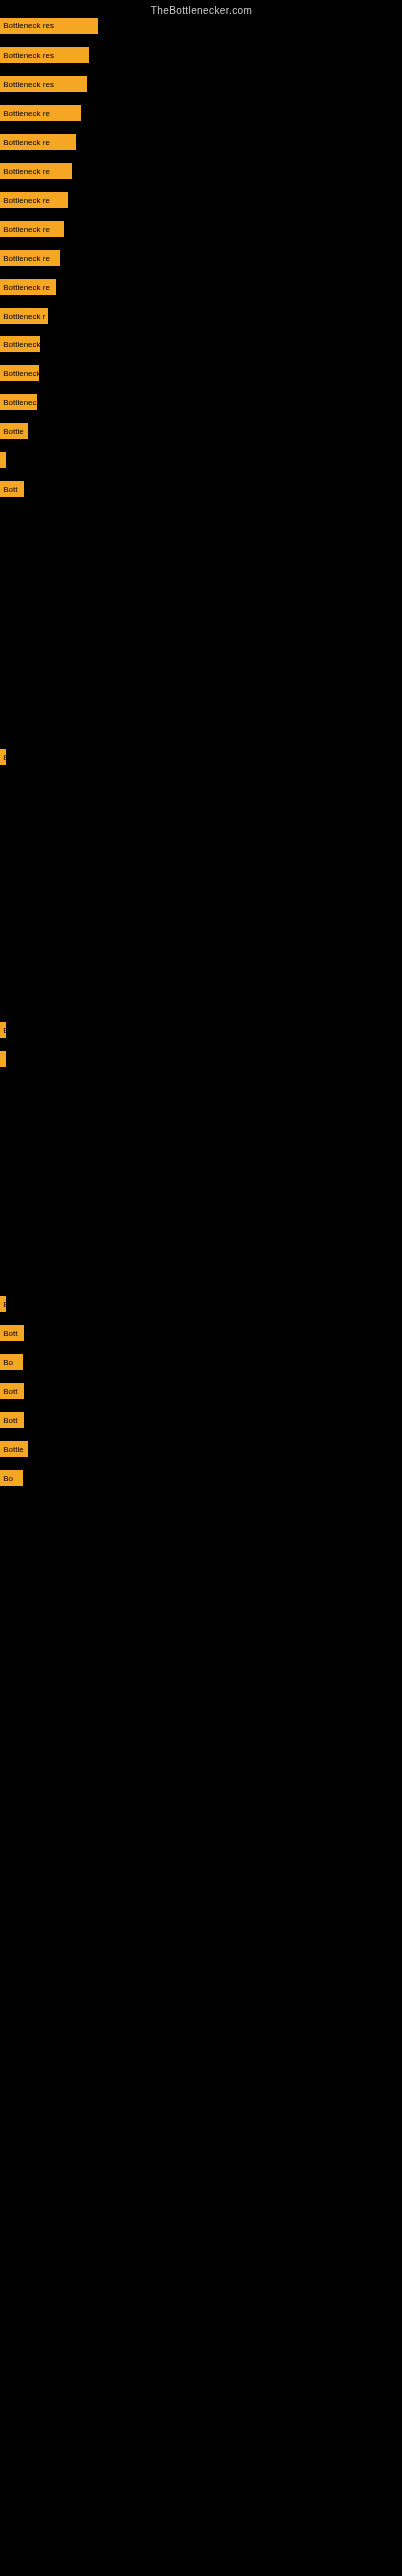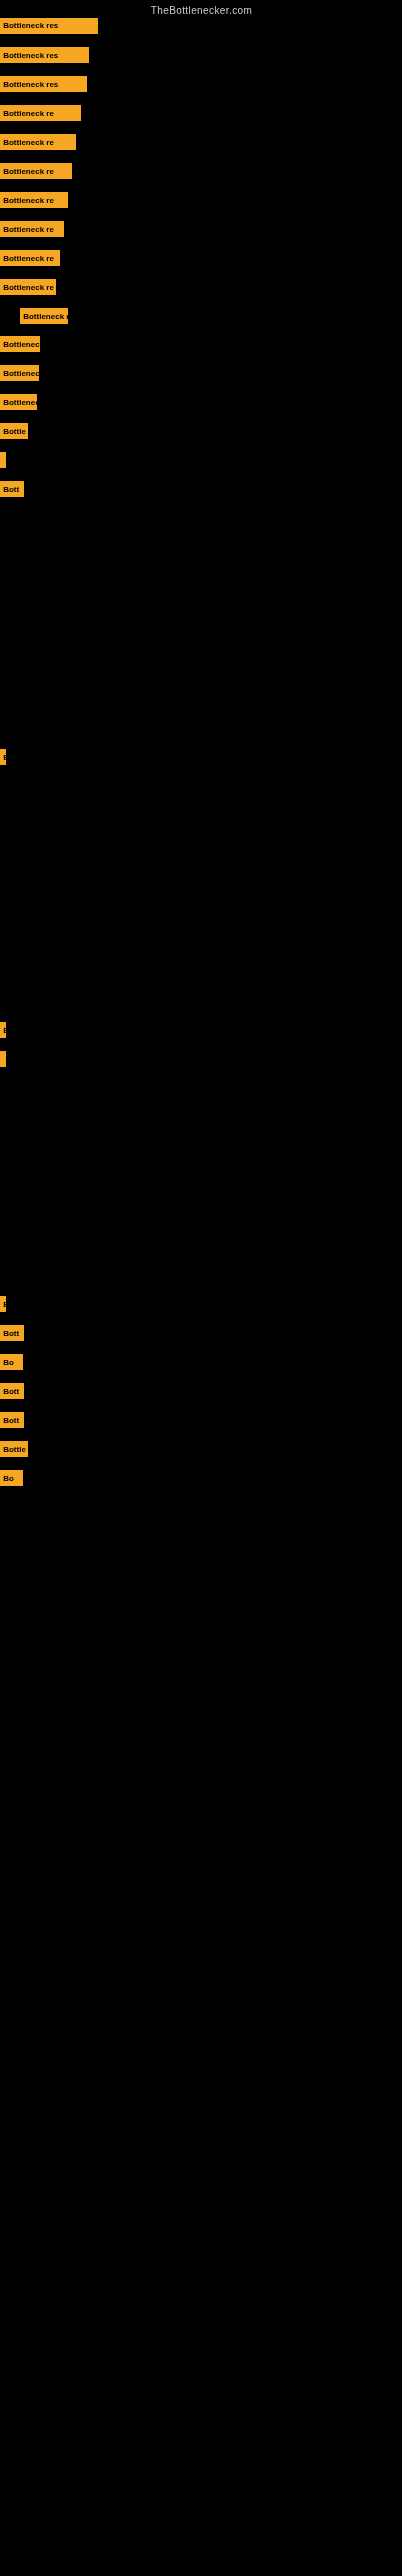--- a/index.html
+++ b/index.html
@@ -17,21 +17,21 @@
       font-size: 10px;
       padding: 4.8px 0 3.2px 0;
       letter-spacing: 0.4px;
     }
     .bottleneck-bar {
       position: absolute;
       left: 0;
       background-color: #f5a623;
       color: #000000;
       font-size: 8px;
-      font-weight: bold;
+      font-weight: normal;
       padding: 1.6px 3.2px;
       white-space: nowrap;
       overflow: hidden;
       display: flex;
       align-items: center;
       height: 16px;
     }
   </style>
 </head>
 <body>
@@ -42,21 +42,21 @@
     <div class="bottleneck-bar" style="top: 17.7px; width: 98px;">Bottleneck res</div>
     <div class="bottleneck-bar" style="top: 47px; width: 89px;">Bottleneck res</div>
     <div class="bottleneck-bar" style="top: 76px; width: 87px;">Bottleneck res</div>
     <div class="bottleneck-bar" style="top: 105px; width: 81px;">Bottleneck re</div>
     <div class="bottleneck-bar" style="top: 134px; width: 76px;">Bottleneck re</div>
     <div class="bottleneck-bar" style="top: 163px; width: 72px;">Bottleneck re</div>
     <div class="bottleneck-bar" style="top: 192px; width: 68px;">Bottleneck re</div>
     <div class="bottleneck-bar" style="top: 221px; width: 64px;">Bottleneck re</div>
     <div class="bottleneck-bar" style="top: 250px; width: 60px;">Bottleneck re</div>
     <div class="bottleneck-bar" style="top: 279px; width: 56px;">Bottleneck re</div>
-    <div class="bottleneck-bar" style="top: 308px; width: 48px; margin-left: 20px;">Bottleneck r</div>
+    <div class="bottleneck-bar" style="top: 308px; width: 48px;">Bottleneck r</div>
     <div class="bottleneck-bar" style="top: 336px; width: 40px;">Bottleneck</div>
     <div class="bottleneck-bar" style="top: 365px; width: 39px;">Bottleneck</div>
     <div class="bottleneck-bar" style="top: 394px; width: 37px;">Bottleneck</div>
     <div class="bottleneck-bar" style="top: 423px; width: 28px;">Bottle</div>
     <div class="bottleneck-bar" style="top: 452px; width: 6.4px;"></div>
     <div class="bottleneck-bar" style="top: 481px; width: 24px;">Bott</div>
     <div class="bottleneck-bar" style="top: 749px; width: 6.4px;">B</div>
     <div class="bottleneck-bar" style="top: 1022px; width: 6.4px;">B</div>
     <div class="bottleneck-bar" style="top: 1051px; width: 6.4px;"></div>
     <div class="bottleneck-bar" style="top: 1296px; width: 6.4px;">B</div>

